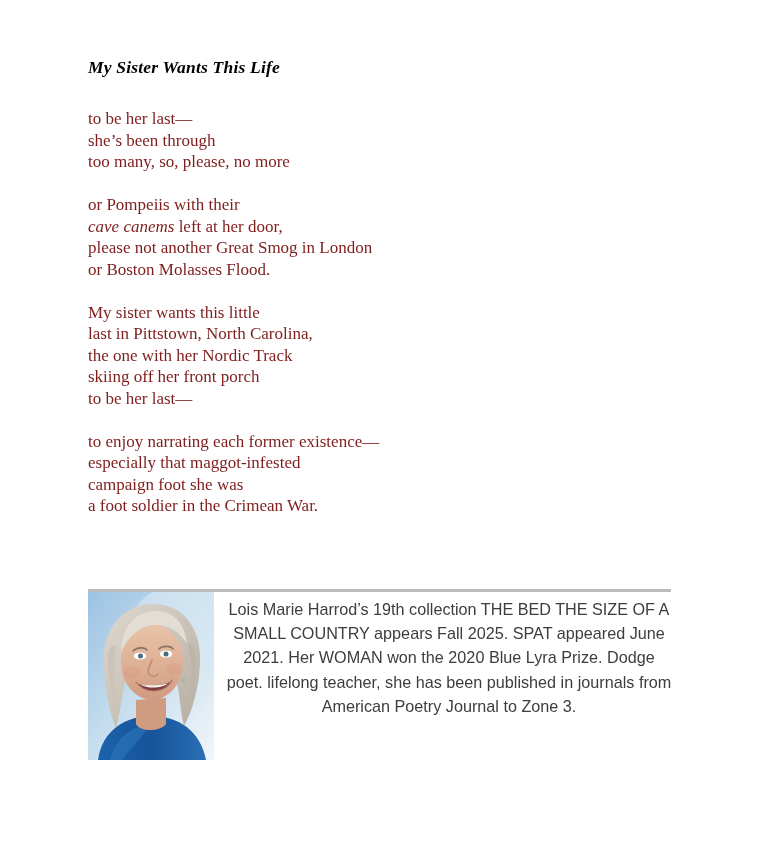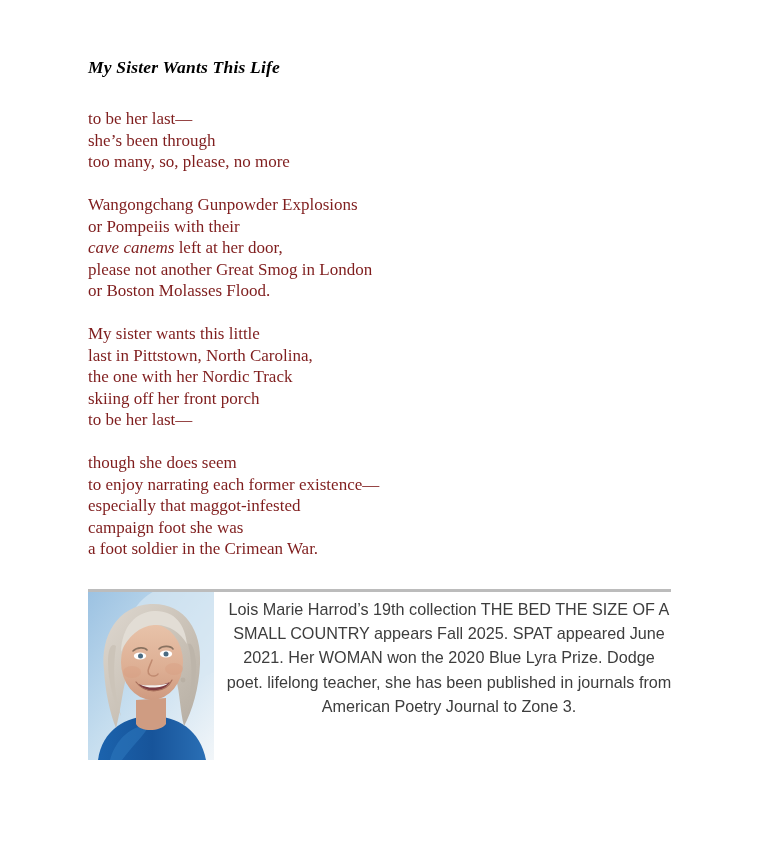--- a/index.html
+++ b/index.html
@@ -107,37 +107,35 @@
 
   <div class="poem-body">
 
     <p class="stanza">
       <span class="line">to be her last—</span>
       <span class="line">she’s been through</span>
       <span class="line">too many, so, please, no more</span>
     </p>
 
     <p class="stanza">
-      <span class="line">Wangongchang Gunpowder Explosions</span>
       <span class="line">or Pompeiis with their</span>
       <span class="line"><em>cave canems</em><span> left at her door,</span></span>
       <span class="line">please not another Great Smog in London</span>
       <span class="line">or Boston Molasses Flood.</span>
     </p>
 
     <p class="stanza">
       <span class="line">My sister wants this little</span>
       <span class="line">last in Pittstown, North Carolina,</span>
       <span class="line">the one with her Nordic Track</span>
       <span class="line">skiing off her front porch</span>
       <span class="line">to be her last—</span>
     </p>
 
     <p class="stanza">
-      <span class="line">though she does seem</span>
       <span class="line">to enjoy narrating each former existence—</span>
       <span class="line">especially that maggot-infested</span>
       <span class="line">campaign foot she was</span>
       <span class="line">a foot soldier in the Crimean War.</span>
     </p>
 
   </div>
 
   <hr class="divider">
 

